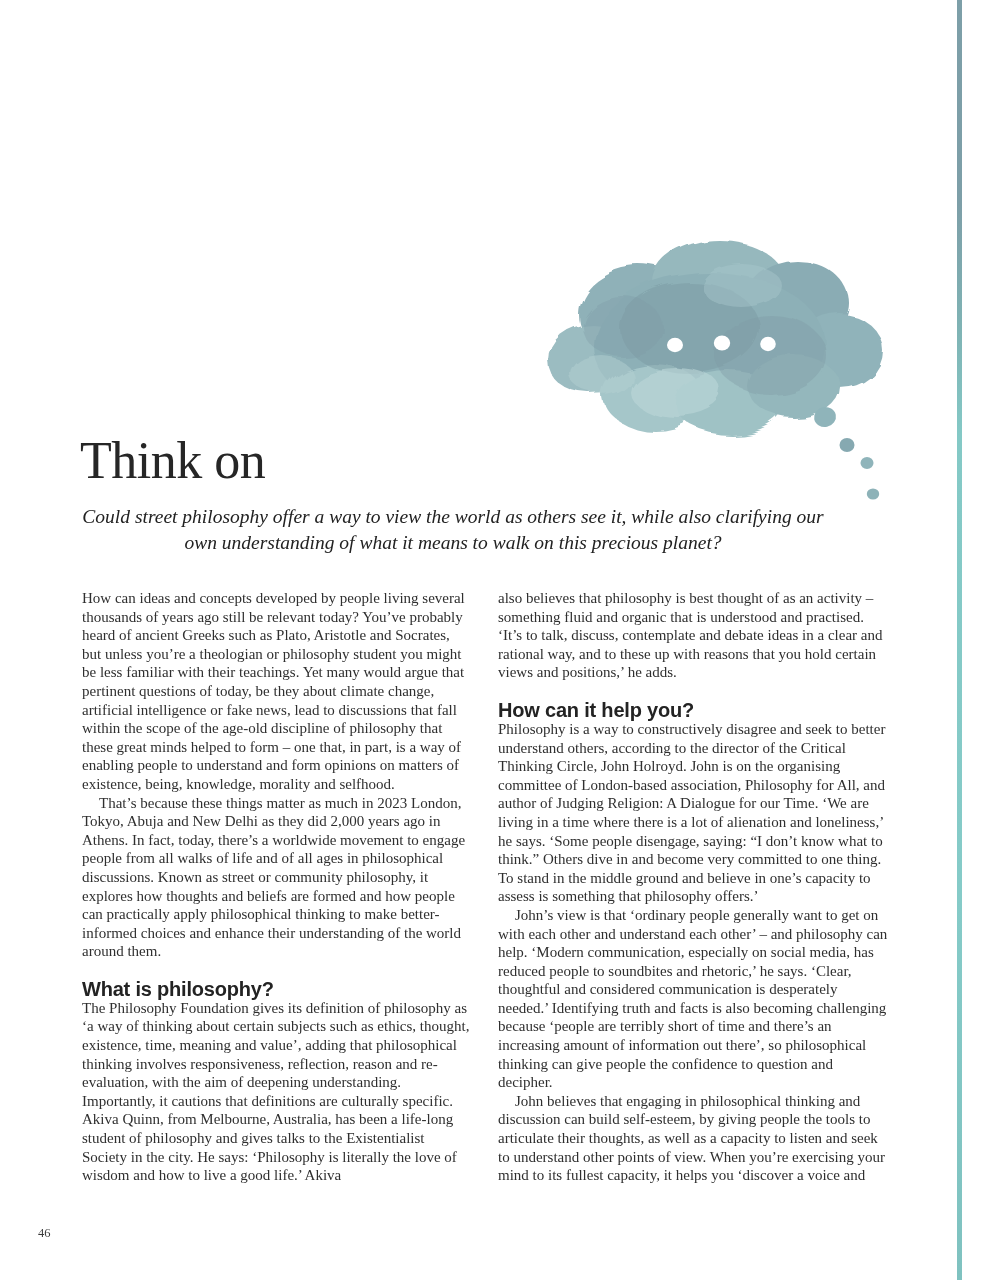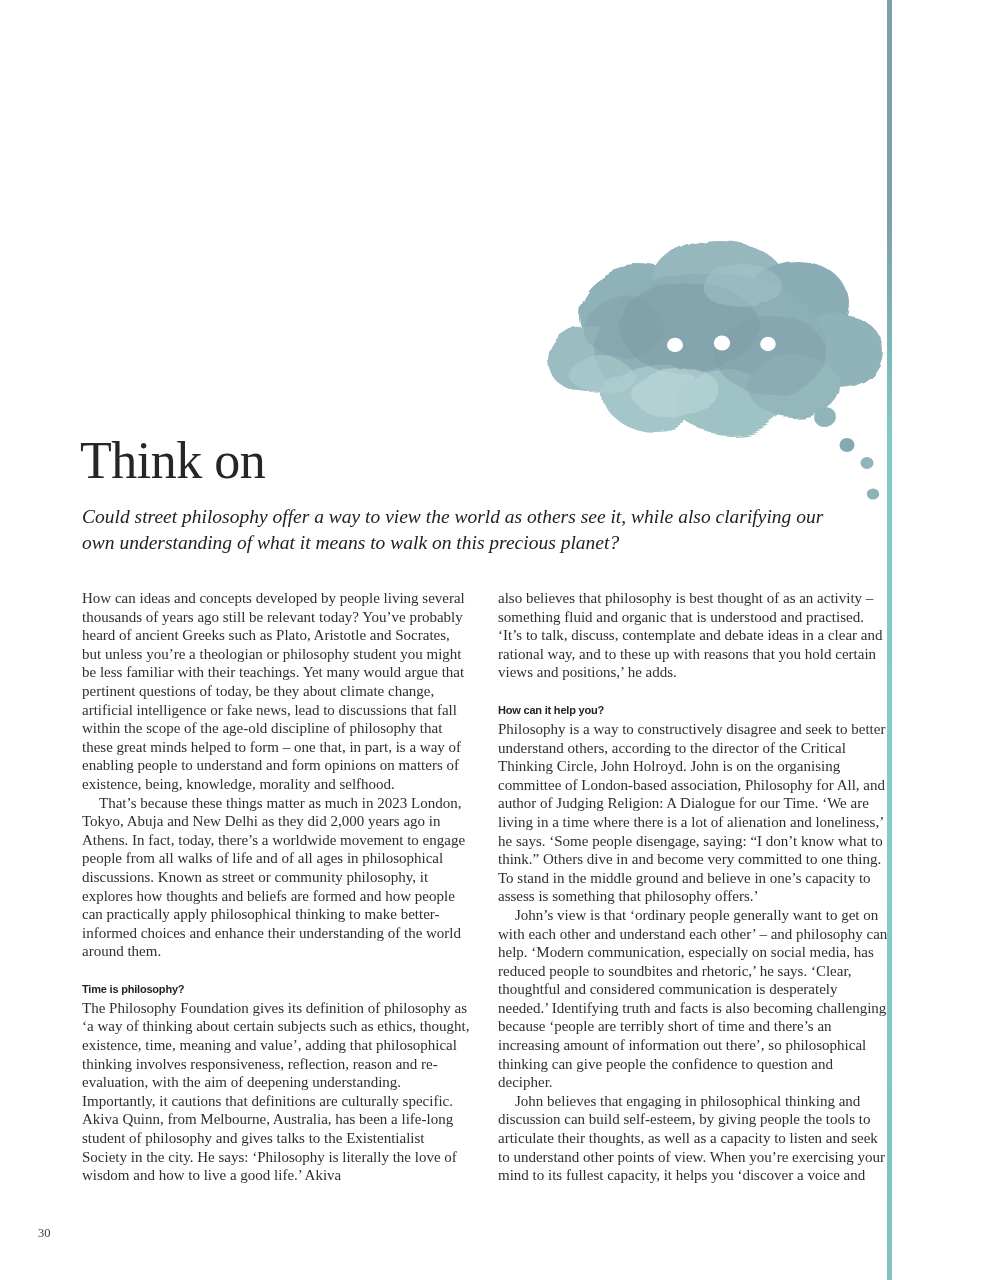--- a/index.html
+++ b/index.html
@@ -1,19 +1,19 @@
 <!DOCTYPE html>
 <html><head>
 <meta charset="utf-8">
 <style>
   * { margin: 0; padding: 0; box-sizing: border-box; }
   html, body { background: #ffffff; }
   .page {
     position: relative;
-    width: 892px;
+    width: 962px;
     height: 1280px;
     background: #ffffff;
     overflow: hidden;
     font-family: "Liberation Serif", serif;
     color: #2f2f2f;
   }
   .accent-stripe {
     position: absolute;
     top: 0; right: 0;
     width: 5px; height: 100%;
@@ -37,41 +37,42 @@
     color: #262626;
   }
   .standfirst {
     position: absolute;
     left: 82px; top: 504px;
     width: 742px;
     font-style: italic;
     font-size: 19.5px;
     line-height: 25.5px;
     color: #222222;
+    text-align: center;
   }
   .columns {
     position: absolute;
     left: 82px; top: 589px;
     width: 807px;
     display: flex;
     gap: 26px;
   }
   .col {
     width: 390px;
     font-size: 15px;
     line-height: 18.6px;
     text-align: left;
     color: #2f2f2f;
   }
   .col p { margin: 0; }
   .col p.indent { text-indent: 17px; }
   .section-heading {
     font-family: "Liberation Sans", sans-serif;
     font-weight: 700;
-    font-size: 11px;
+    font-size: 20px;
     line-height: 20px;
     color: #232323;
     margin-top: 18px;
     letter-spacing: -0.2px;
   }
   .book-title { }
   .page-number {
     position: absolute;
     left: 38px; top: 1226px;
     font-size: 12.5px;
@@ -126,27 +127,27 @@
   </div>
 
   <h1 class="article-title">Think on</h1>
 
   <p class="standfirst">Could street philosophy offer a way to view the world as others see it, while also clarifying our own understanding of what it means to walk on this precious planet?</p>
 
   <div class="columns">
     <div class="col">
       <p>How can ideas and concepts developed by people living several thousands of years ago still be relevant today? You’ve probably heard of ancient Greeks such as Plato, Aristotle and Socrates, but unless you’re a theologian or philosophy student you might be less familiar with their teachings. Yet many would argue that pertinent questions of today, be they about climate change, artificial intelligence or fake news, lead to discussions that fall within the scope of the age-old discipline of philosophy that these great minds helped to form – one that, in part, is a way of enabling people to understand and form opinions on matters of existence, being, knowledge, morality and selfhood.</p>
       <p class="indent">That’s because these things matter as much in 2023 London, Tokyo, Abuja and New Delhi as they did 2,000 years ago in Athens. In fact, today, there’s a worldwide movement to engage people from all walks of life and of all ages in philosophical discussions. Known as street or community philosophy, it explores how thoughts and beliefs are formed and how people can practically apply philosophical thinking to make better-informed choices and enhance their understanding of the world around them.</p>
-      <h2 class="section-heading">Time is philosophy?</h2>
+      <h2 class="section-heading">What is philosophy?</h2>
       <p>The Philosophy Foundation gives its definition of philosophy as ‘a way of thinking about certain subjects such as ethics, thought, existence, time, meaning and value’, adding that philosophical thinking involves responsiveness, reflection, reason and re-evaluation, with the aim of deepening understanding. Importantly, it cautions that definitions are culturally specific. Akiva Quinn, from Melbourne, Australia, has been a life-long student of philosophy and gives talks to the Existentialist Society in the city. He says: ‘Philosophy is literally the love of wisdom and how to live a good life.’ Akiva</p>
     </div>
     <div class="col">
       <p>also believes that philosophy is best thought of as an activity – something fluid and organic that is understood and practised. ‘It’s to talk, discuss, contemplate and debate ideas in a clear and rational way, and to these up with reasons that you hold certain views and positions,’ he adds.</p>
       <h2 class="section-heading">How can it help you?</h2>
       <p><span>Philosophy is a way to constructively disagree and seek to better understand others, according to the director of the Critical Thinking Circle, John Holroyd. John is on the organising committee of London-based association, Philosophy for All, and author of </span><span class="book-title">Judging Religion: A Dialogue for our Time</span><span>. ‘We are living in a time where there is a lot of alienation and loneliness,’ he says. ‘Some people disengage, saying: “I don’t know what to think.” Others dive in and become very committed to one thing. To stand in the middle ground and believe in one’s capacity to assess is something that philosophy offers.’</span></p>
       <p class="indent">John’s view is that ‘ordinary people generally want to get on with each other and understand each other’ – and philosophy can help. ‘Modern communication, especially on social media, has reduced people to soundbites and rhetoric,’ he says. ‘Clear, thoughtful and considered communication is desperately needed.’ Identifying truth and facts is also becoming challenging because ‘people are terribly short of time and there’s an increasing amount of information out there’, so philosophical thinking can give people the confidence to question and decipher.</p>
       <p class="indent">John believes that engaging in philosophical thinking and discussion can build self-esteem, by giving people the tools to articulate their thoughts, as well as a capacity to listen and seek to understand other points of view. When you’re exercising your mind to its fullest capacity, it helps you ‘discover a voice and</p>
     </div>
   </div>
 
-  <div class="page-number">30</div>
+  <div class="page-number">46</div>
 
 </div>
 
 </body></html>

